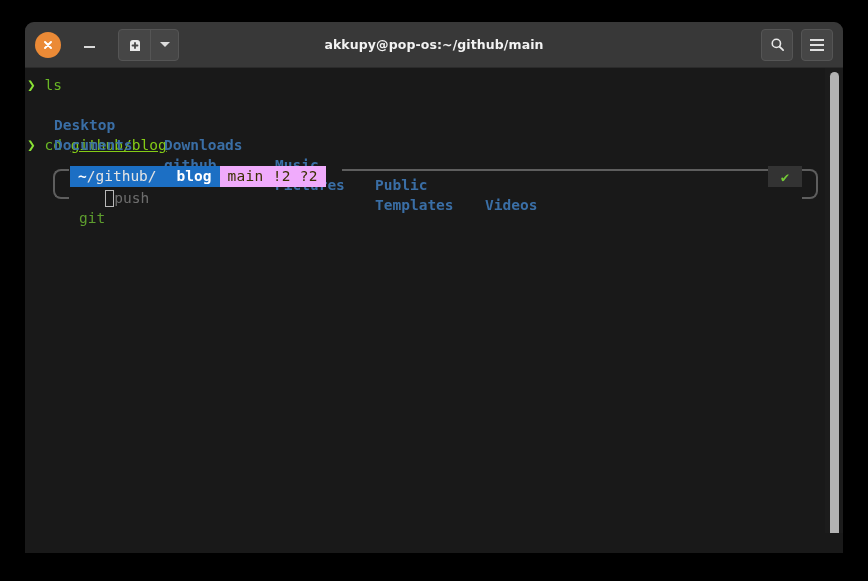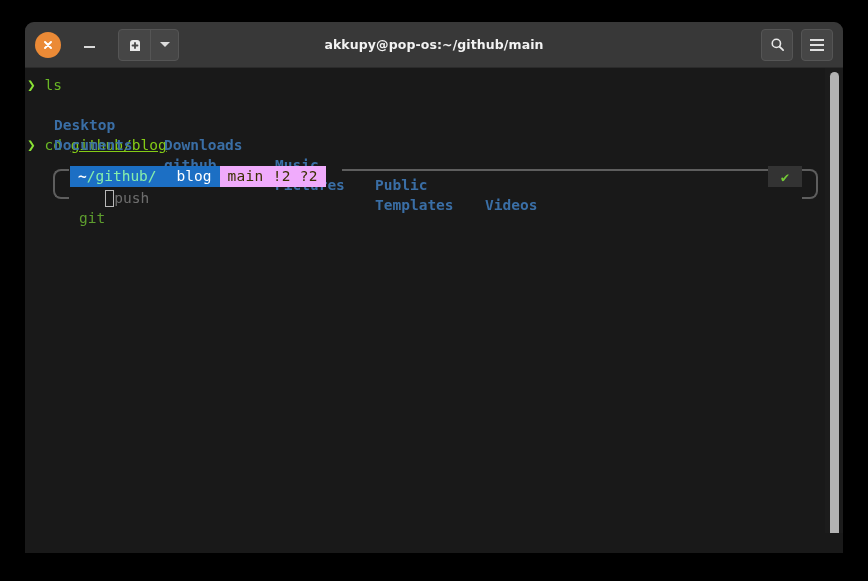--- a/index.html
+++ b/index.html
@@ -231,22 +231,22 @@
     font-size: 14.5px;
     line-height: 21px;
     white-space: pre;
     font-family: "DejaVu Sans Mono", monospace;
   }
   .seg-path {
     background: #1c6fc4;
     color: #cfe3f7;
   }
   .seg-path .tilde { color: #ffffff; font-weight: bold; }
-  .seg-path .mid   { color: #86efac; }
-  .seg-path .leaf  { color: #ffffff; font-weight: normal; padding-left: 20px; }
+  .seg-path .mid   { color: #e5e5e5; }
+  .seg-path .leaf  { color: #ffffff; font-weight: bold; padding-left: 20px; }
   .seg-git {
     background: #f0abfc;
     color: #3a2f00;
     letter-spacing: 0.3px;
   }
 
   .status-box {
     position: absolute;
     right: 41px;
     top: 0px;

